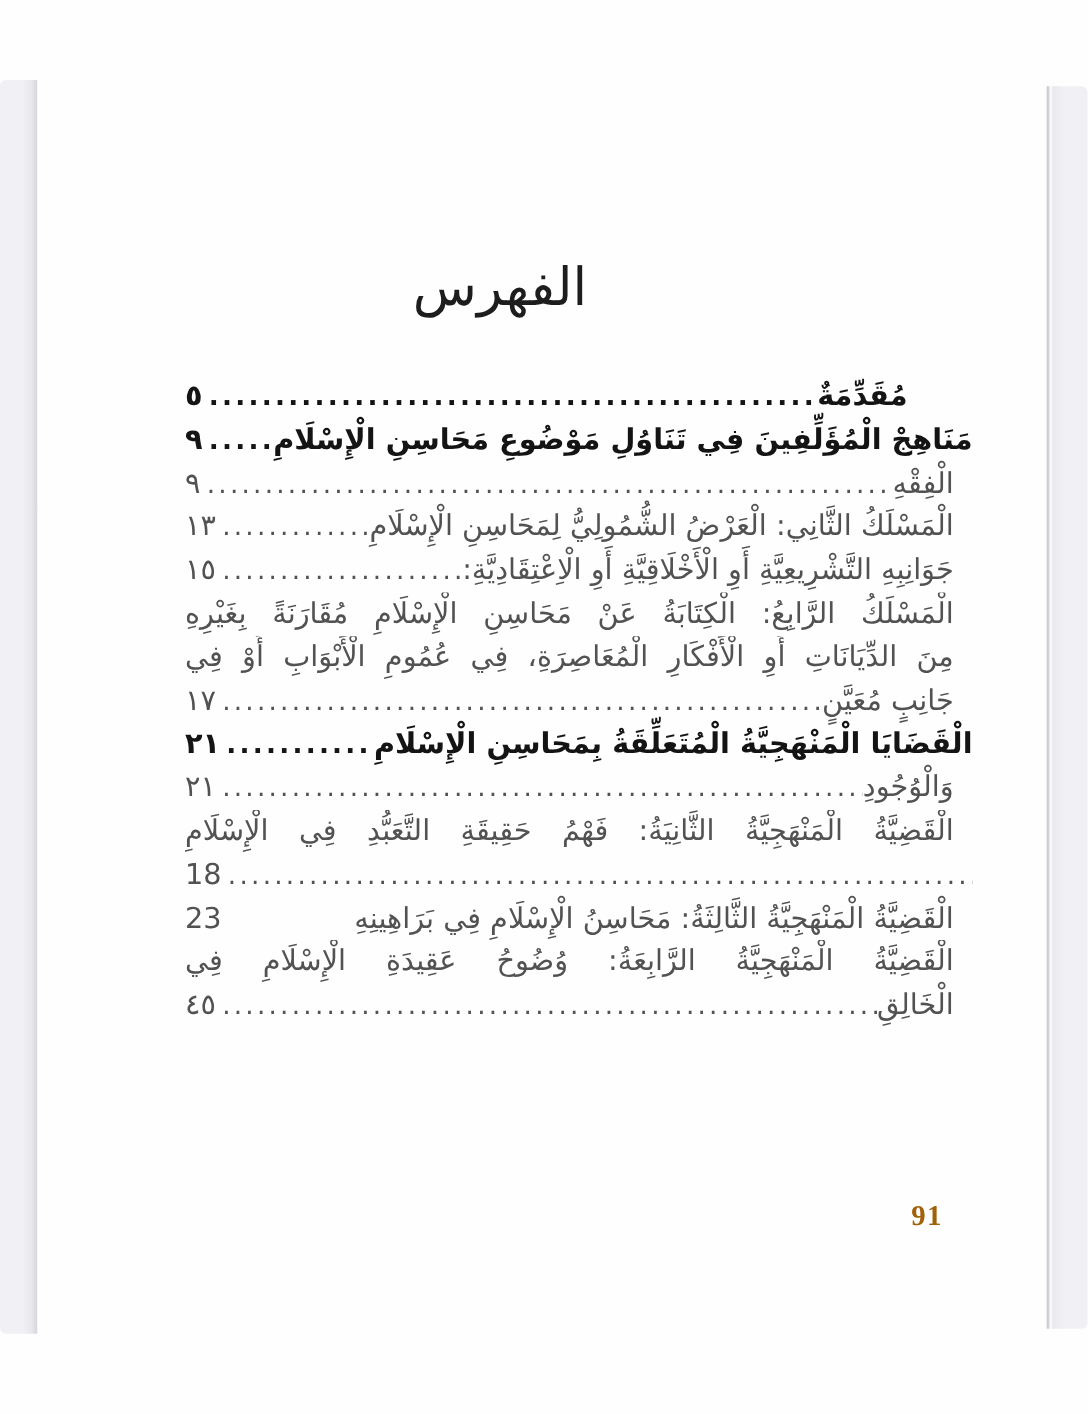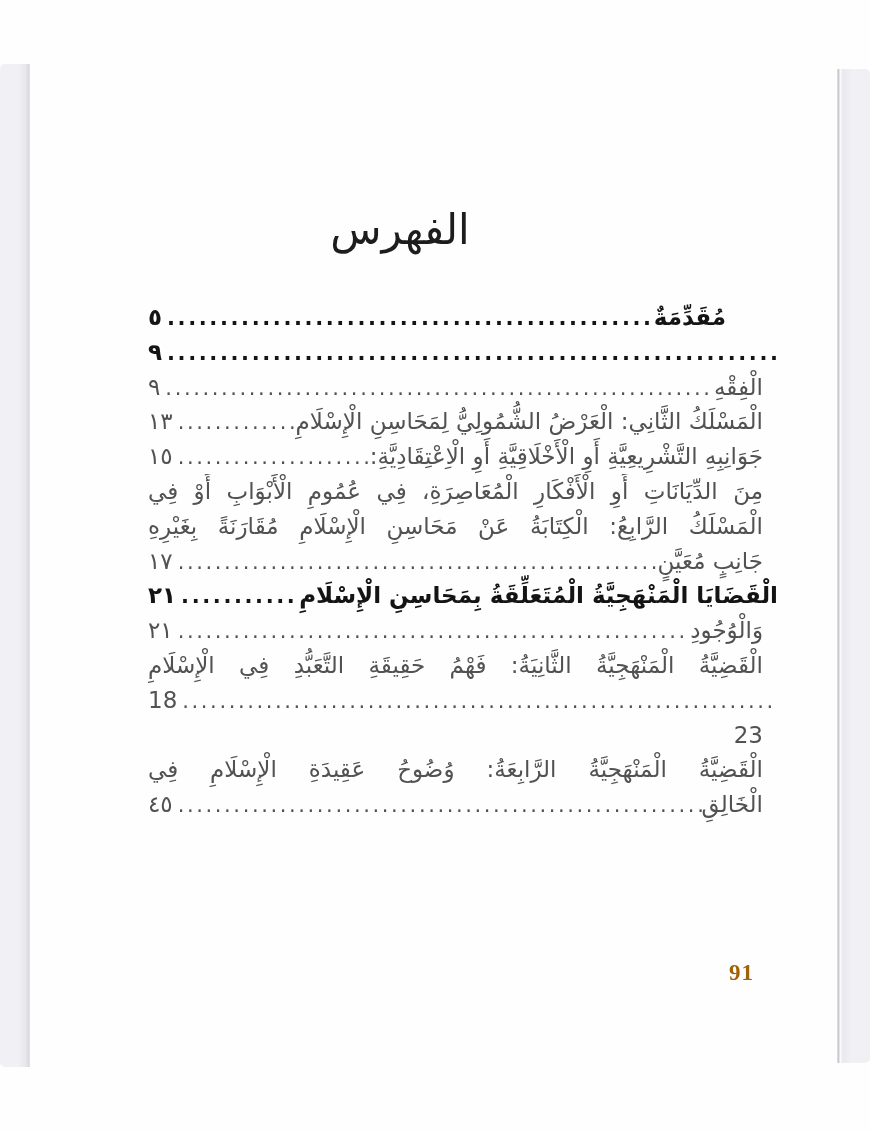--- a/index.html
+++ b/index.html
@@ -83,40 +83,41 @@
 
   <div class="doc-title">الفهرس</div>
 
   <div class="toc">
       <div class="toc-line bold ind2">
         <span class="t">مُقَدِّمَةٌ</span>
         <span class="dots">................................................................................................................................................................</span>
         <span class="num">٥</span>
       </div>
       <div class="toc-line bold">
+        <span class="t">مَنَاهِجْ الْمُؤَلِّفِينَ فِي تَنَاوُلِ مَوْضُوعِ مَحَاسِنِ الْإِسْلَامِ</span>
         <span class="dots">................................................................................................................................................................</span>
         <span class="num">٩</span>
       </div>
       <div class="toc-line sub ind1">
         <span class="t">الْفِقْهِ</span>
         <span class="dots">................................................................................................................................................................</span>
         <span class="num">٩</span>
       </div>
       <div class="toc-line sub ind1">
         <span class="t">الْمَسْلَكُ الثَّانِي: الْعَرْضُ الشُّمُولِيُّ لِمَحَاسِنِ الْإِسْلَامِ</span>
         <span class="dots">................................................................................................................................................................</span>
         <span class="num">١٣</span>
       </div>
       <div class="toc-line sub ind1">
         <span class="t">جَوَانِبِهِ التَّشْرِيعِيَّةِ أَوِ الْأَخْلَاقِيَّةِ أَوِ الْاِعْتِقَادِيَّةِ:</span>
         <span class="dots">................................................................................................................................................................</span>
         <span class="num">١٥</span>
       </div>
+      <div class="toc-line sub ind1 fill"><span class="t">الْمَسْلَكُ الرَّابِعُ: الْكِتَابَةُ عَنْ مَحَاسِنِ الْإِسْلَامِ مُقَارَنَةً بِغَيْرِهِ</span></div>
       <div class="toc-line sub ind1 fill"><span class="t">مِنَ الدِّيَانَاتِ أَوِ الْأَفْكَارِ الْمُعَاصِرَةِ، فِي عُمُومِ الْأَبْوَابِ أَوْ فِي</span></div>
-      <div class="toc-line sub ind1 fill"><span class="t">الْمَسْلَكُ الرَّابِعُ: الْكِتَابَةُ عَنْ مَحَاسِنِ الْإِسْلَامِ مُقَارَنَةً بِغَيْرِهِ</span></div>
       <div class="toc-line sub ind1">
         <span class="t">جَانِبٍ مُعَيَّنٍ</span>
         <span class="dots">................................................................................................................................................................</span>
         <span class="num">١٧</span>
       </div>
       <div class="toc-line bold">
         <span class="t">الْقَضَايَا الْمَنْهَجِيَّةُ الْمُتَعَلِّقَةُ بِمَحَاسِنِ الْإِسْلَامِ</span>
         <span class="dots">................................................................................................................................................................</span>
         <span class="num">٢١</span>
       </div>
@@ -125,20 +126,21 @@
         <span class="dots">................................................................................................................................................................</span>
         <span class="num">٢١</span>
       </div>
       <div class="toc-line sub ind1 fill"><span class="t">الْقَضِيَّةُ الْمَنْهَجِيَّةُ الثَّانِيَةُ: فَهْمُ حَقِيقَةِ التَّعَبُّدِ فِي الْإِسْلَامِ</span></div>
       <div class="toc-line sub">
         <span class="t"></span>
         <span class="dots">................................................................................................................................................................</span>
         <span class="num">18</span>
       </div>
       <div class="toc-line sub ind1 sb">
+        <span class="t">الْقَضِيَّةُ الْمَنْهَجِيَّةُ الثَّالِثَةُ: مَحَاسِنُ الْإِسْلَامِ فِي بَرَاهِينِهِ</span>
         <span class="num">23</span>
       </div>
       <div class="toc-line sub ind1 fill"><span class="t">الْقَضِيَّةُ الْمَنْهَجِيَّةُ الرَّابِعَةُ: وُضُوحُ عَقِيدَةِ الْإِسْلَامِ فِي</span></div>
       <div class="toc-line sub ind1">
         <span class="t">الْخَالِقِ</span>
         <span class="dots">................................................................................................................................................................</span>
         <span class="num">٤٥</span>
       </div>
     </div>
 

